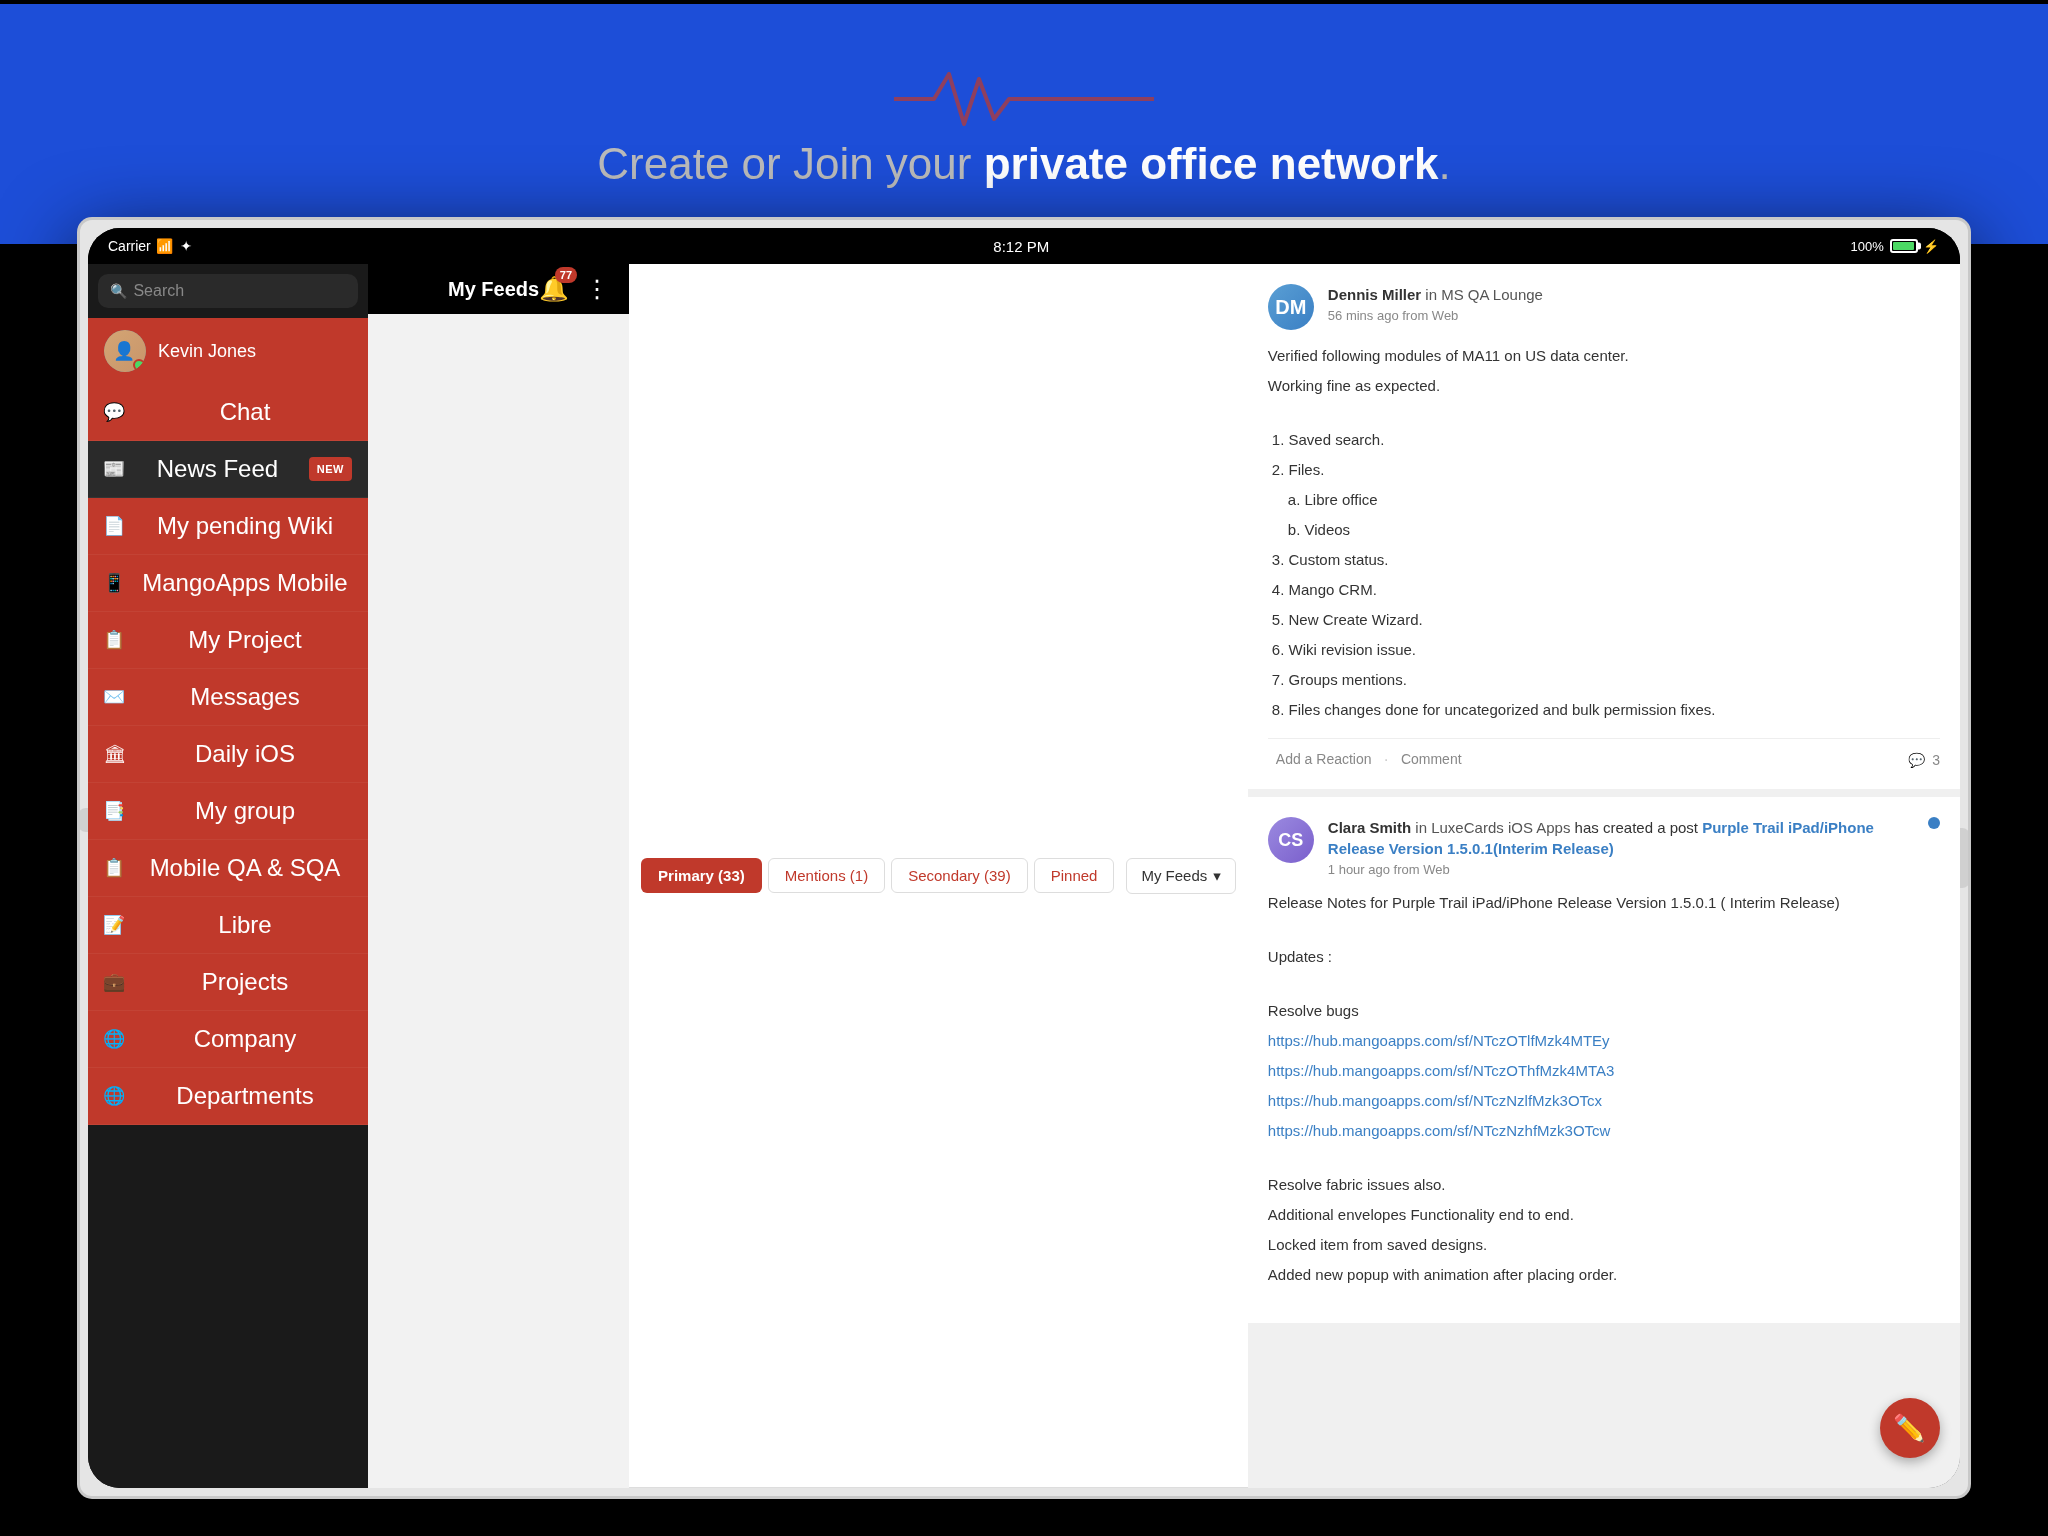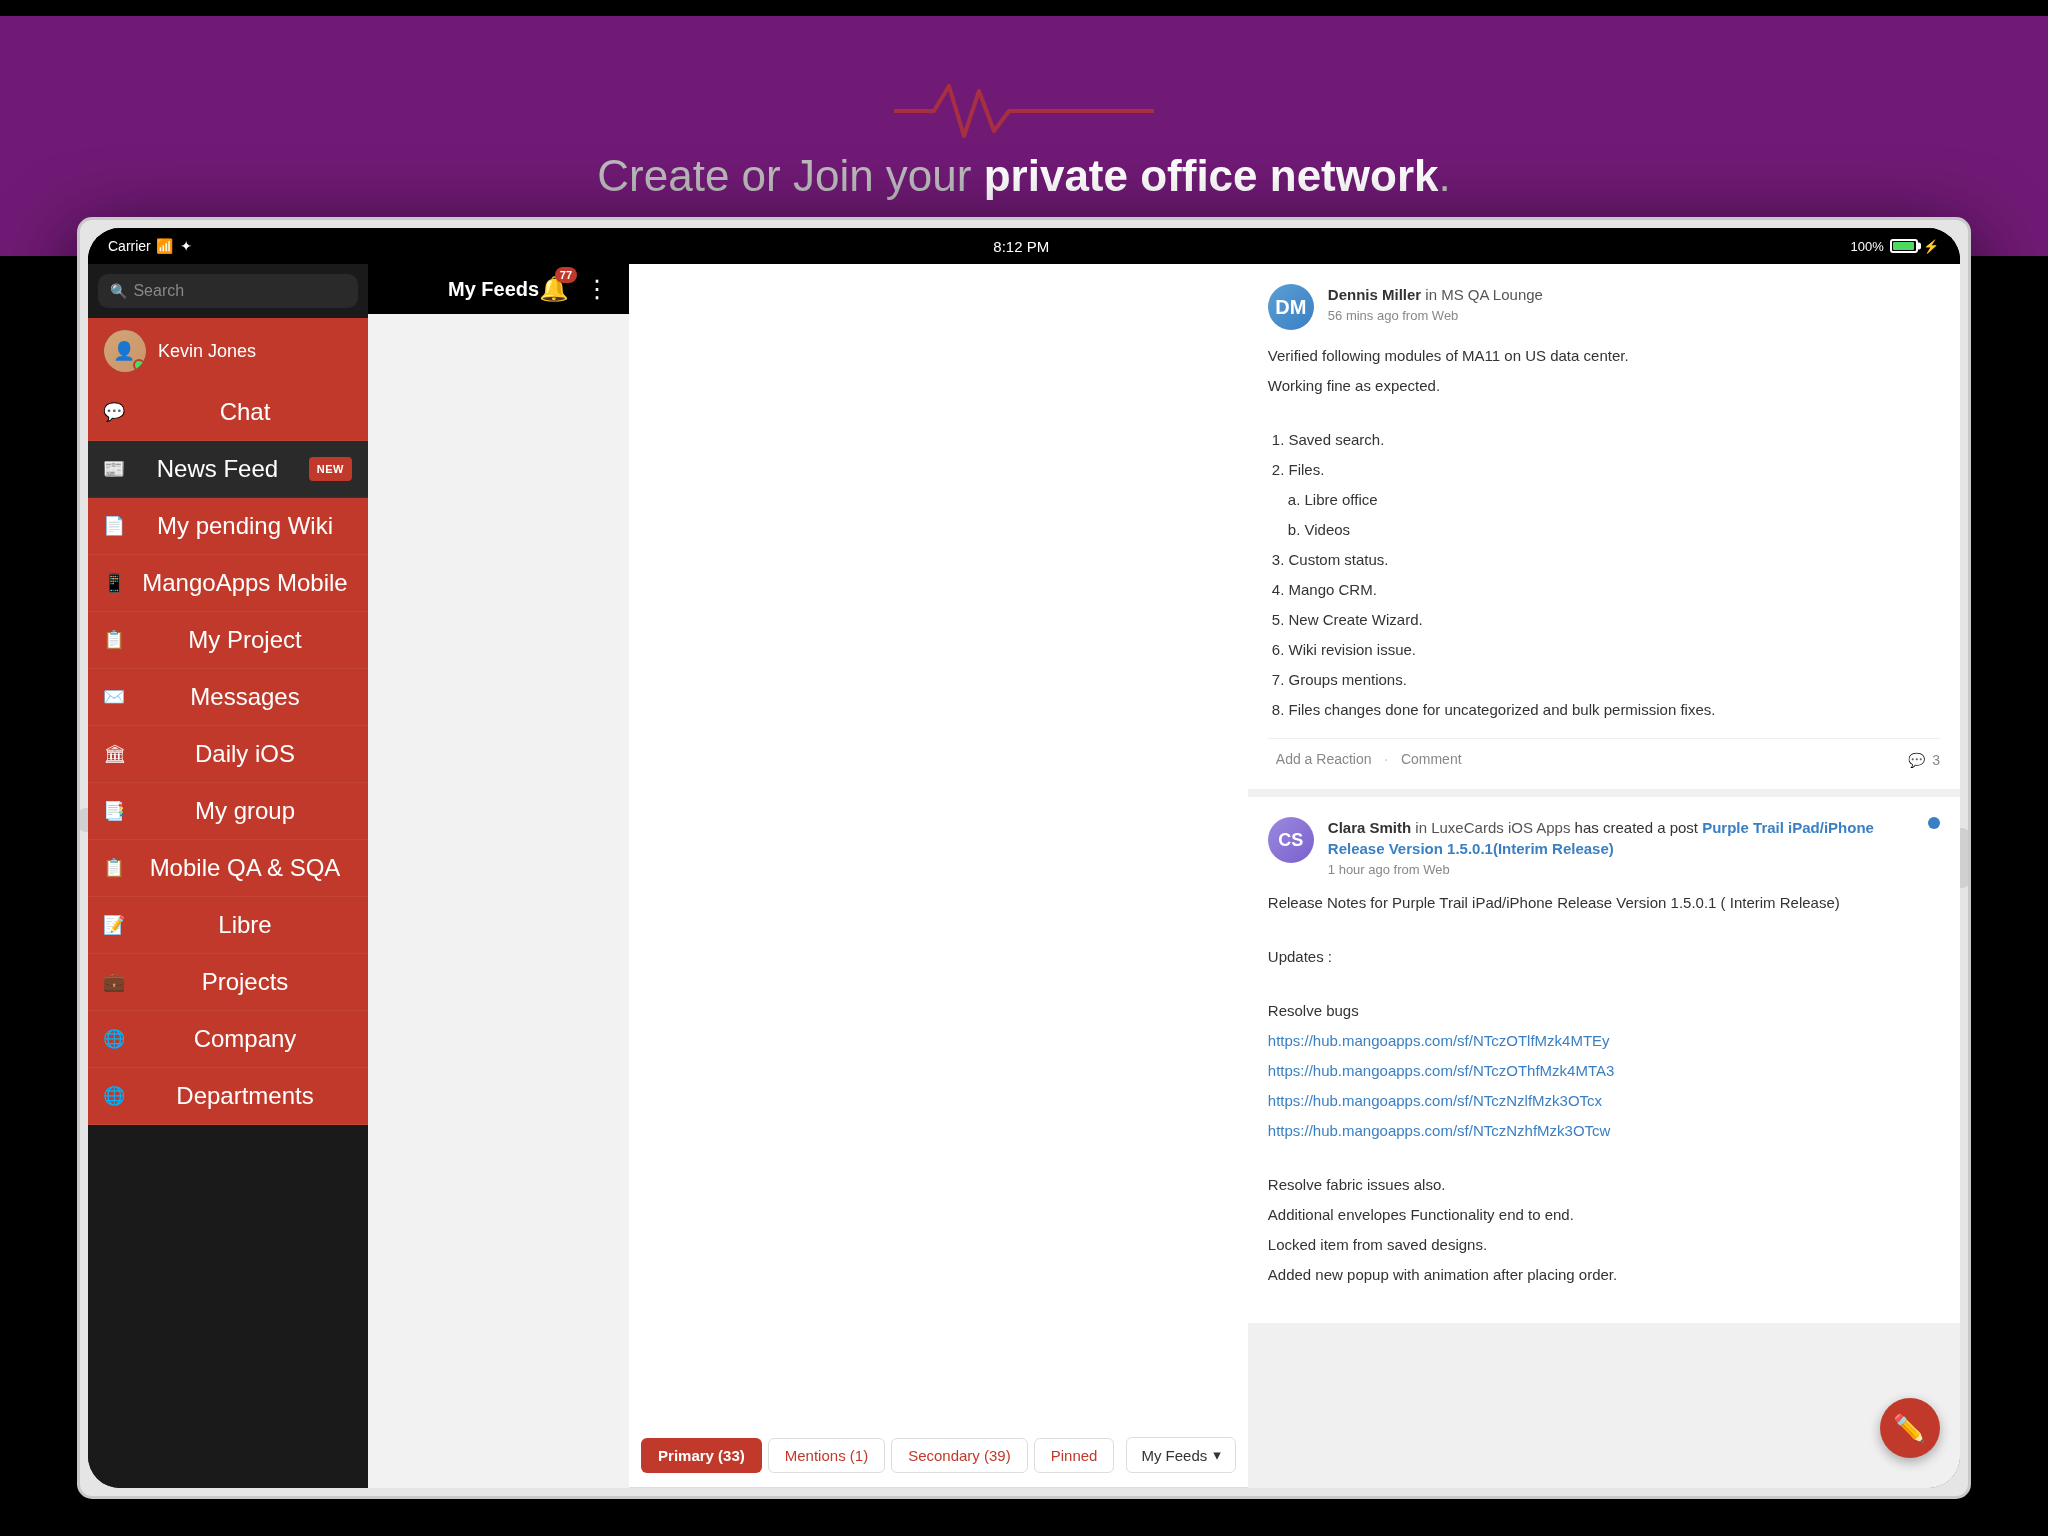--- a/index.html
+++ b/index.html
@@ -9,23 +9,23 @@
       width: 2048px;
       height: 1536px;
       overflow: hidden;
       font-family: -apple-system, BlinkMacSystemFont, 'Helvetica Neue', Arial, sans-serif;
       position: relative;
     }
 
     
     .bg-header {
       position: absolute;
-      top: 16px; left: 0; right: 0;
+      top: 4px; left: 0; right: 0;
       height: 240px;
-      background: #701a75;
+      background: #1d4ed8;
       display: flex;
       flex-direction: column;
       align-items: center;
       justify-content: center;
     }
 
     
     .ipad-frame {
       position: absolute;
       top: 220px;
@@ -294,21 +294,21 @@
     .more-btn {
       color: #fff;
       font-size: 24px;
       cursor: pointer;
     }
 
     
     .tabs-row {
       background: #fff;
       display: flex;
-      align-items: flex-end;
+      align-items: center;
       padding: 14px 12px;
       gap: 6px;
       border-bottom: 1px solid #ddd;
       flex-shrink: 0;
     }
 
     .tab {
       padding: 8px 16px;
       border-radius: 6px;
       font-size: 15px;

